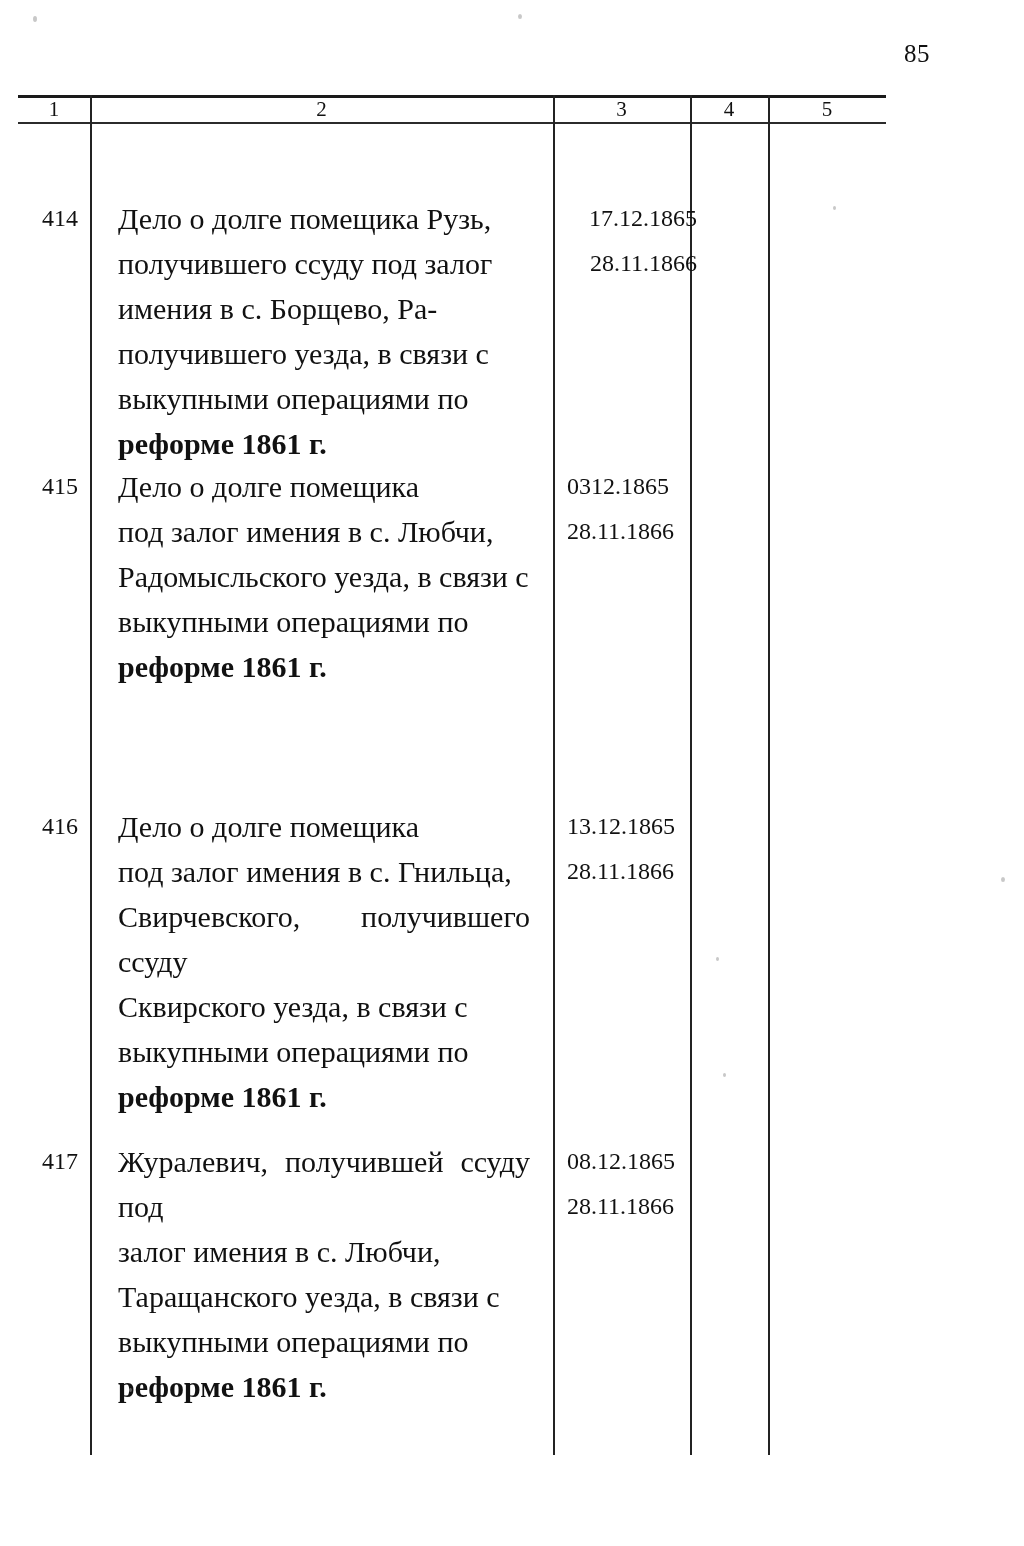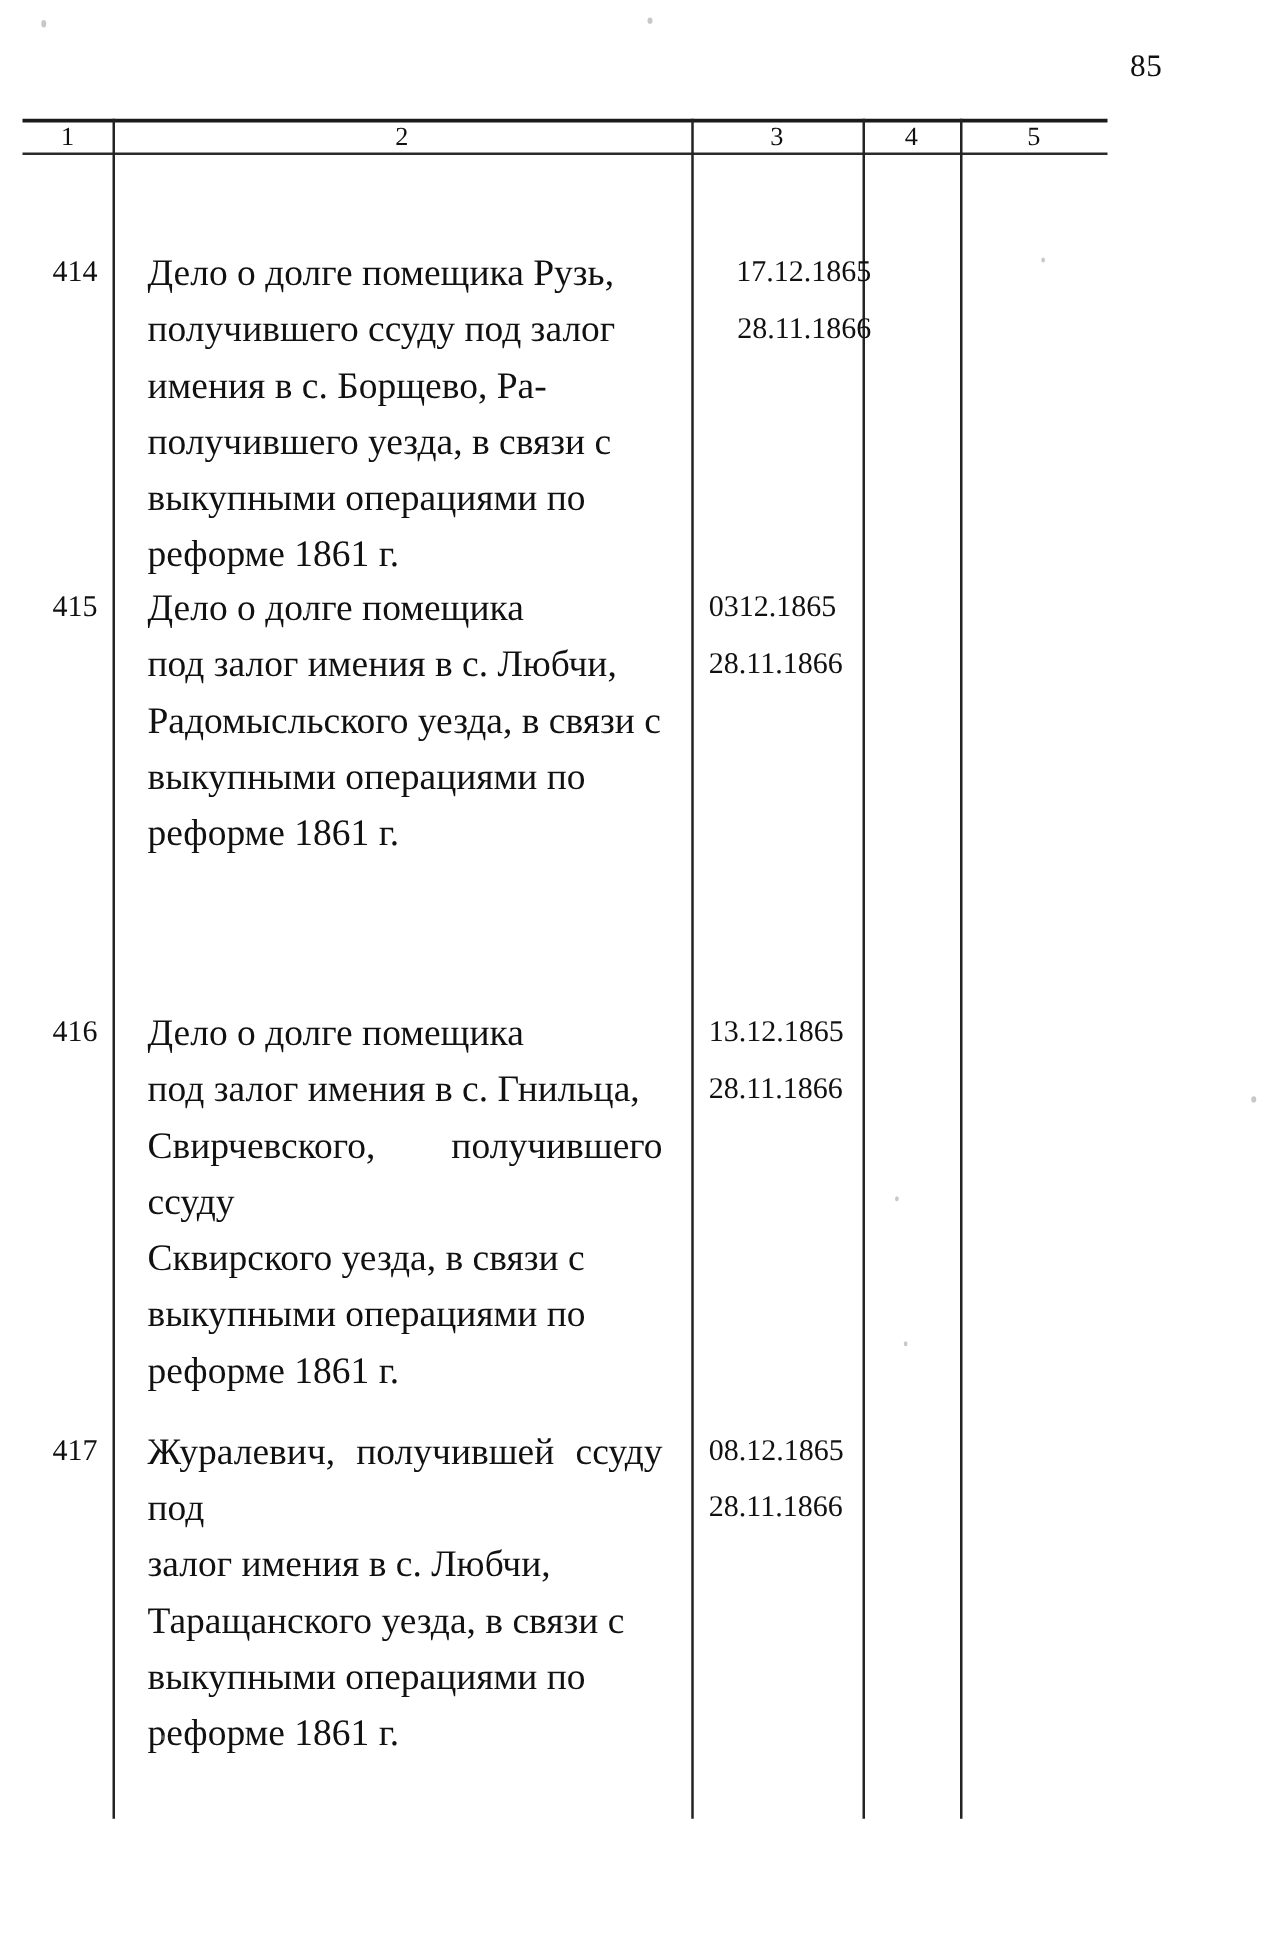--- a/index.html
+++ b/index.html
@@ -125,20 +125,21 @@
     left: 100px;
     width: 412px;
     font-size: 30px;
     line-height: 45px;
     text-align: justify;
     text-align-last: left;
     text-justify: inter-word;
   }
   .cell-desc .last-line {
     text-align-last: left;
+    font-weight: bold;
   }
 
   .cell-dates {
     position: absolute;
     left: 549px;
     width: 130px;
     font-size: 24px;
     line-height: 45px;
     text-align: left;
     white-space: nowrap;

